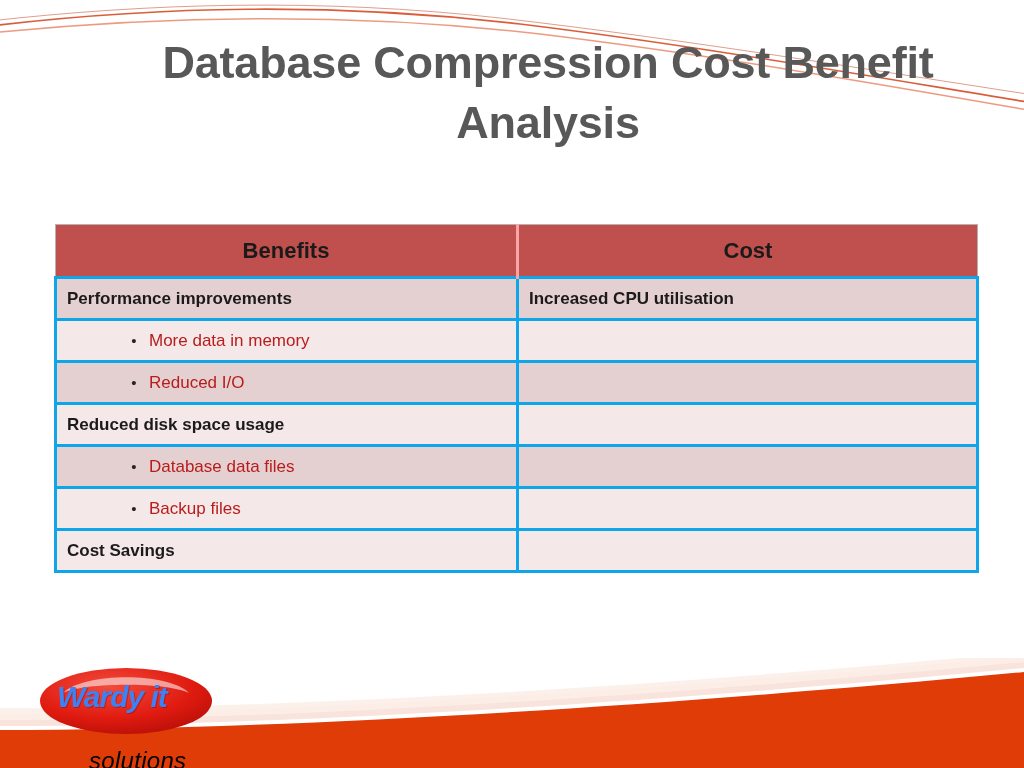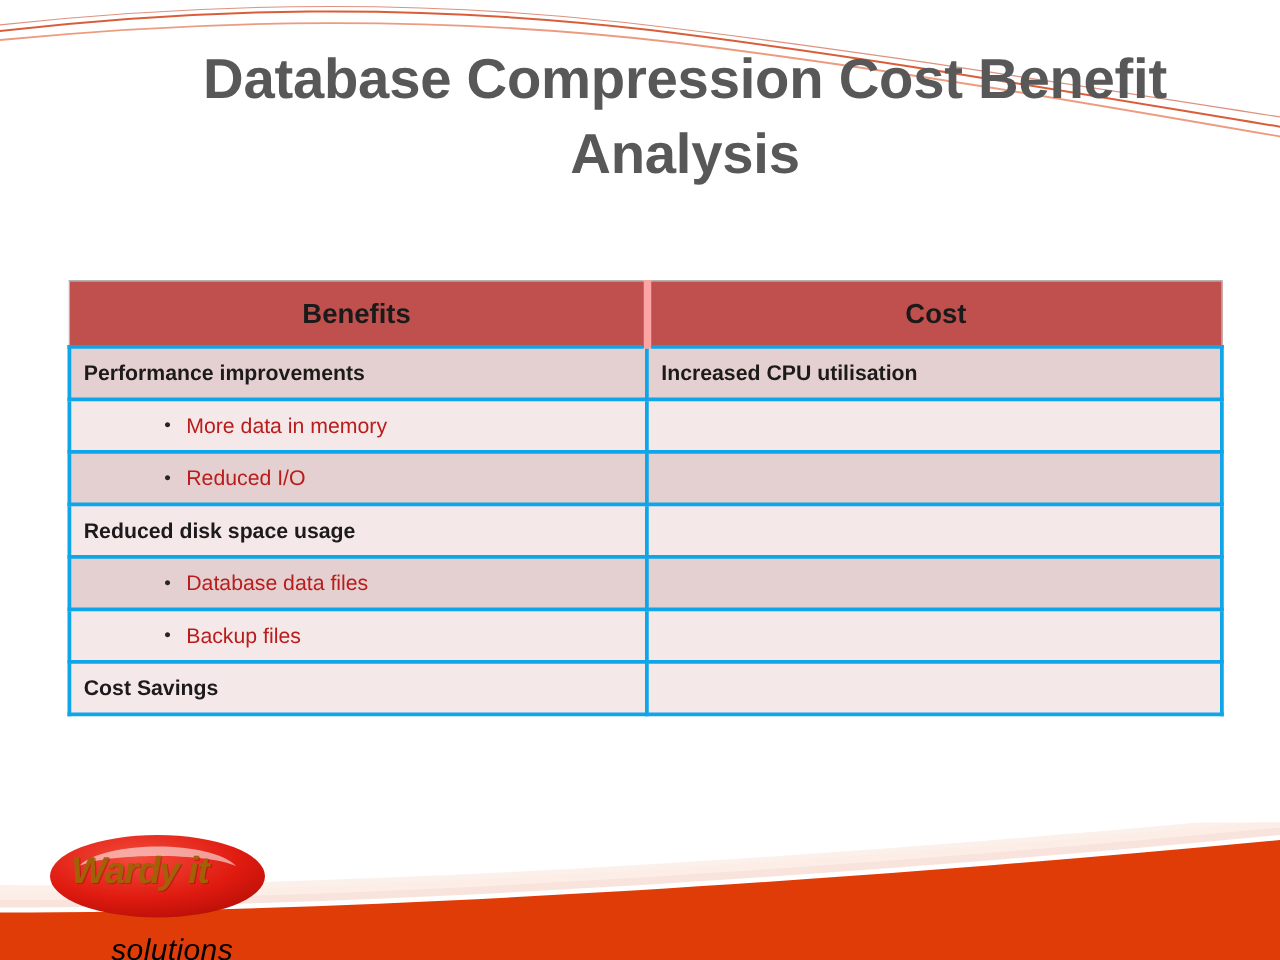--- a/index.html
+++ b/index.html
@@ -68,21 +68,21 @@
   #benefit-table th {
     background: #c0504d;
     color: #1a1a1a;
     font-size: 22px;
     font-weight: bold;
     text-align: center;
     height: 53px;
     border: 1px solid #b9b0b0;
     padding: 0 8px;
   }
-  #benefit-table th.divider-left { border-left: 6px solid #fca5a5; }
+  #benefit-table th.divider-left { border-left: 3px solid #fca5a5; }
 
   #benefit-table td {
     height: 42px;
     font-size: 17px;
     color: #1c1a1a;
     border: 3px solid #0ea5e9;
     padding: 0 0 0 10px;
     vertical-align: middle;
     white-space: nowrap;
   }
@@ -120,21 +120,21 @@
     width: 175px;
     height: 76px;
   }
   #logo .logo-text-main {
     position: absolute;
     left: 18px;
     top: 17px;
     font-size: 30px;
     font-style: italic;
     font-weight: bold;
-    color: #a16207;
+    color: #3b82f6;
     letter-spacing: -1px;
     text-shadow: 1px 1px 0 rgba(120,0,0,0.35);
   }
   #logo .logo-text-sub {
     position: absolute;
     left: 50px;
     top: 44px;
     font-size: 24px;
     font-style: italic;
     font-weight: 400;

